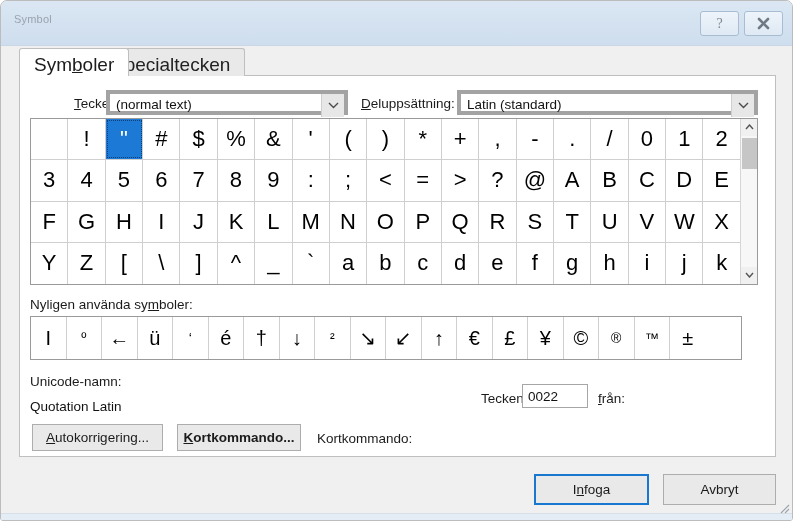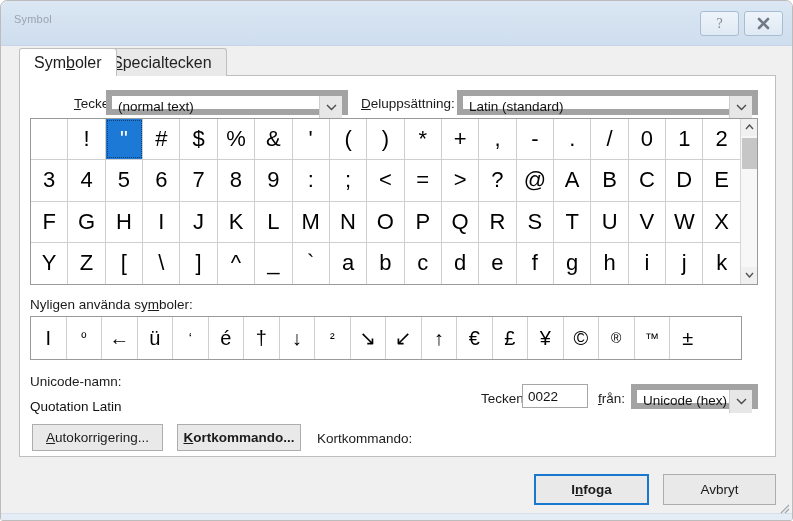--- a/index.html
+++ b/index.html
@@ -59,21 +59,21 @@
     position: absolute;
     left: 18px; top: 47px;
     width: 757px;
     height: 28px;
   }
   .tab {
     position: absolute;
     top: 0;
     height: 28px;
     box-sizing: border-box;
-    font-size: 16px;
+    font-size: 19px;
     color: #1c1c1c;
     padding: 5px 14px 0 14px;
     border: 1px solid #bfbfbf;
     border-bottom: none;
     border-radius: 3px 3px 0 0;
     cursor: default;
     white-space: nowrap;
   }
   .tab.active {
     left: 0;
@@ -101,21 +101,21 @@
     position: absolute;
     font-size: 13.5px;
     color: #1b1b1b;
     white-space: nowrap;
   }
   .combo {
     position: absolute;
     height: 25px;
     box-sizing: border-box;
     background: #ffffff;
-    border: 6px solid #a3a3a3;
+    border: 4px solid #a3a3a3;
     cursor: default;
   }
   .combo .cval {
     position: absolute;
     left: 6px; top: 3px;
     font-size: 13.5px;
     color: #111;
     white-space: nowrap;
   }
   .combo .arrow {
@@ -256,21 +256,20 @@
     color: #1b1b1b;
     display: flex;
     align-items: center;
     justify-content: center;
     cursor: default;
     white-space: nowrap;
   }
   .btn.default {
     border: 2px solid #1878d0;
     background: #e9e9e9;
-    font-weight: bold;
   }
 
   
   .footer {
     position: absolute;
     left: 0; top: 456px;
     width: 793px;
     height: 65px;
     background: #f0f0f0;
   }
@@ -474,28 +473,20 @@
       <div class="rcell">±</div>
     </div>
 
   <div class="flabel" style="left:29px; top:373px;">Unicode-namn:</div>
   <div class="flabel" style="left:29px; top:398px; color:#111;">Quotation Latin</div>
 
   <div class="flabel" style="left:480px; top:390px;">Teckenkod:</div>
   <input class="textbox" style="left: 521px; top: 383px; width: 66px;" value="0022">
 
   <div class="flabel" style="left:597px; top:390px;"><u>f</u>rån:</div>
-  <div class="combo" style="left:630px; top:383px; width:127px;">
-    <div class="cval">Unicode (hex)</div>
-    <div class="arrow">
-      <svg width="11" height="7" viewBox="0 0 11 7">
-          <polyline points="1,1 5.5,5.5 10,1" fill="none" stroke="#4a4a4a" stroke-width="1.4"></polyline>
-        </svg>
-    </div>
-  </div>
 
   <div class="btn" style="left:31px; top:423px; width:131px; height:27px;">
     <span><u>A</u>utokorrigering...</span>
   </div>
   <div class="btn" style="left:176px; top:423px; width:124px; height:27px;font-weight:bold;">
     <span><u>K</u>ortkommando...</span>
   </div>
   <div class="flabel" style="left:316px; top:430px;">Kortkommando:</div>
   <div class="flabel" style="left:428px; top:430px; color:#111;"></div>
 

